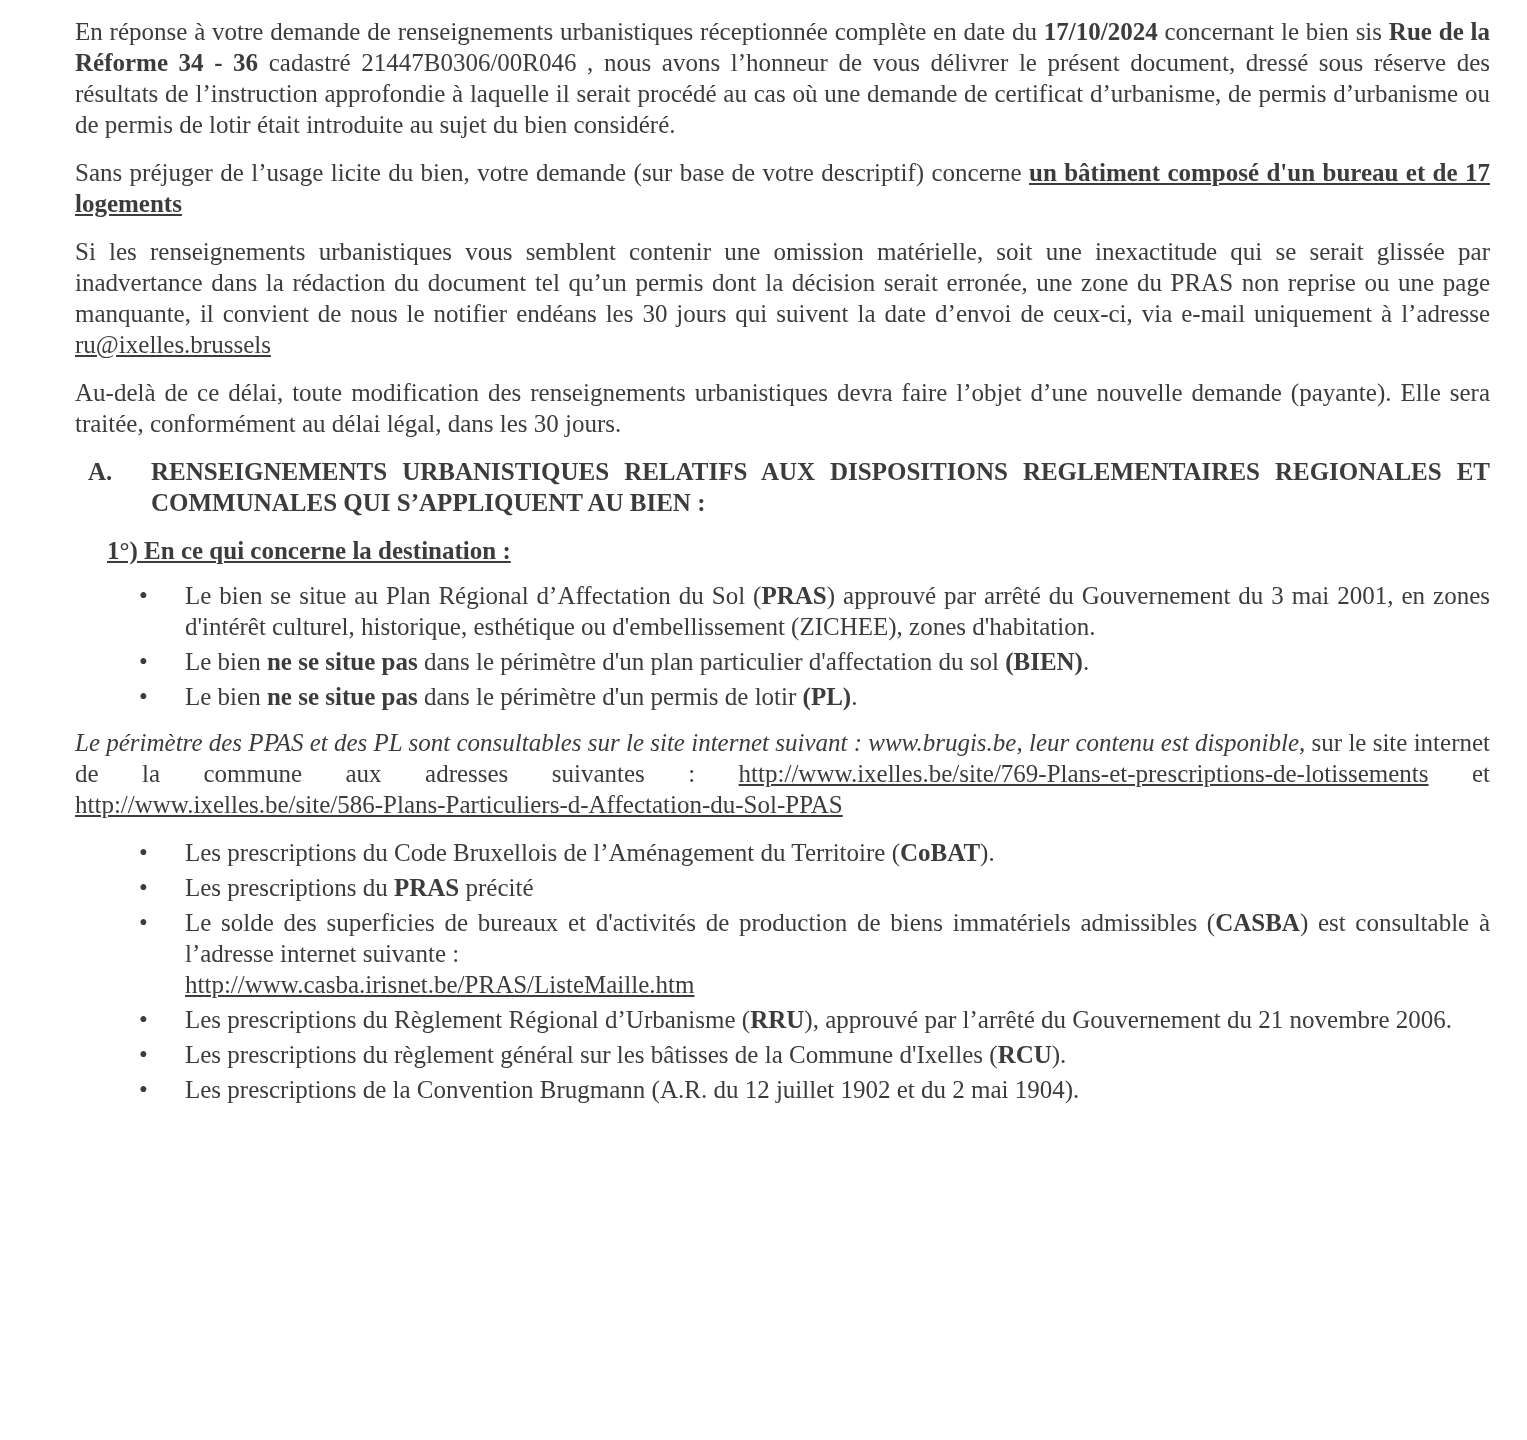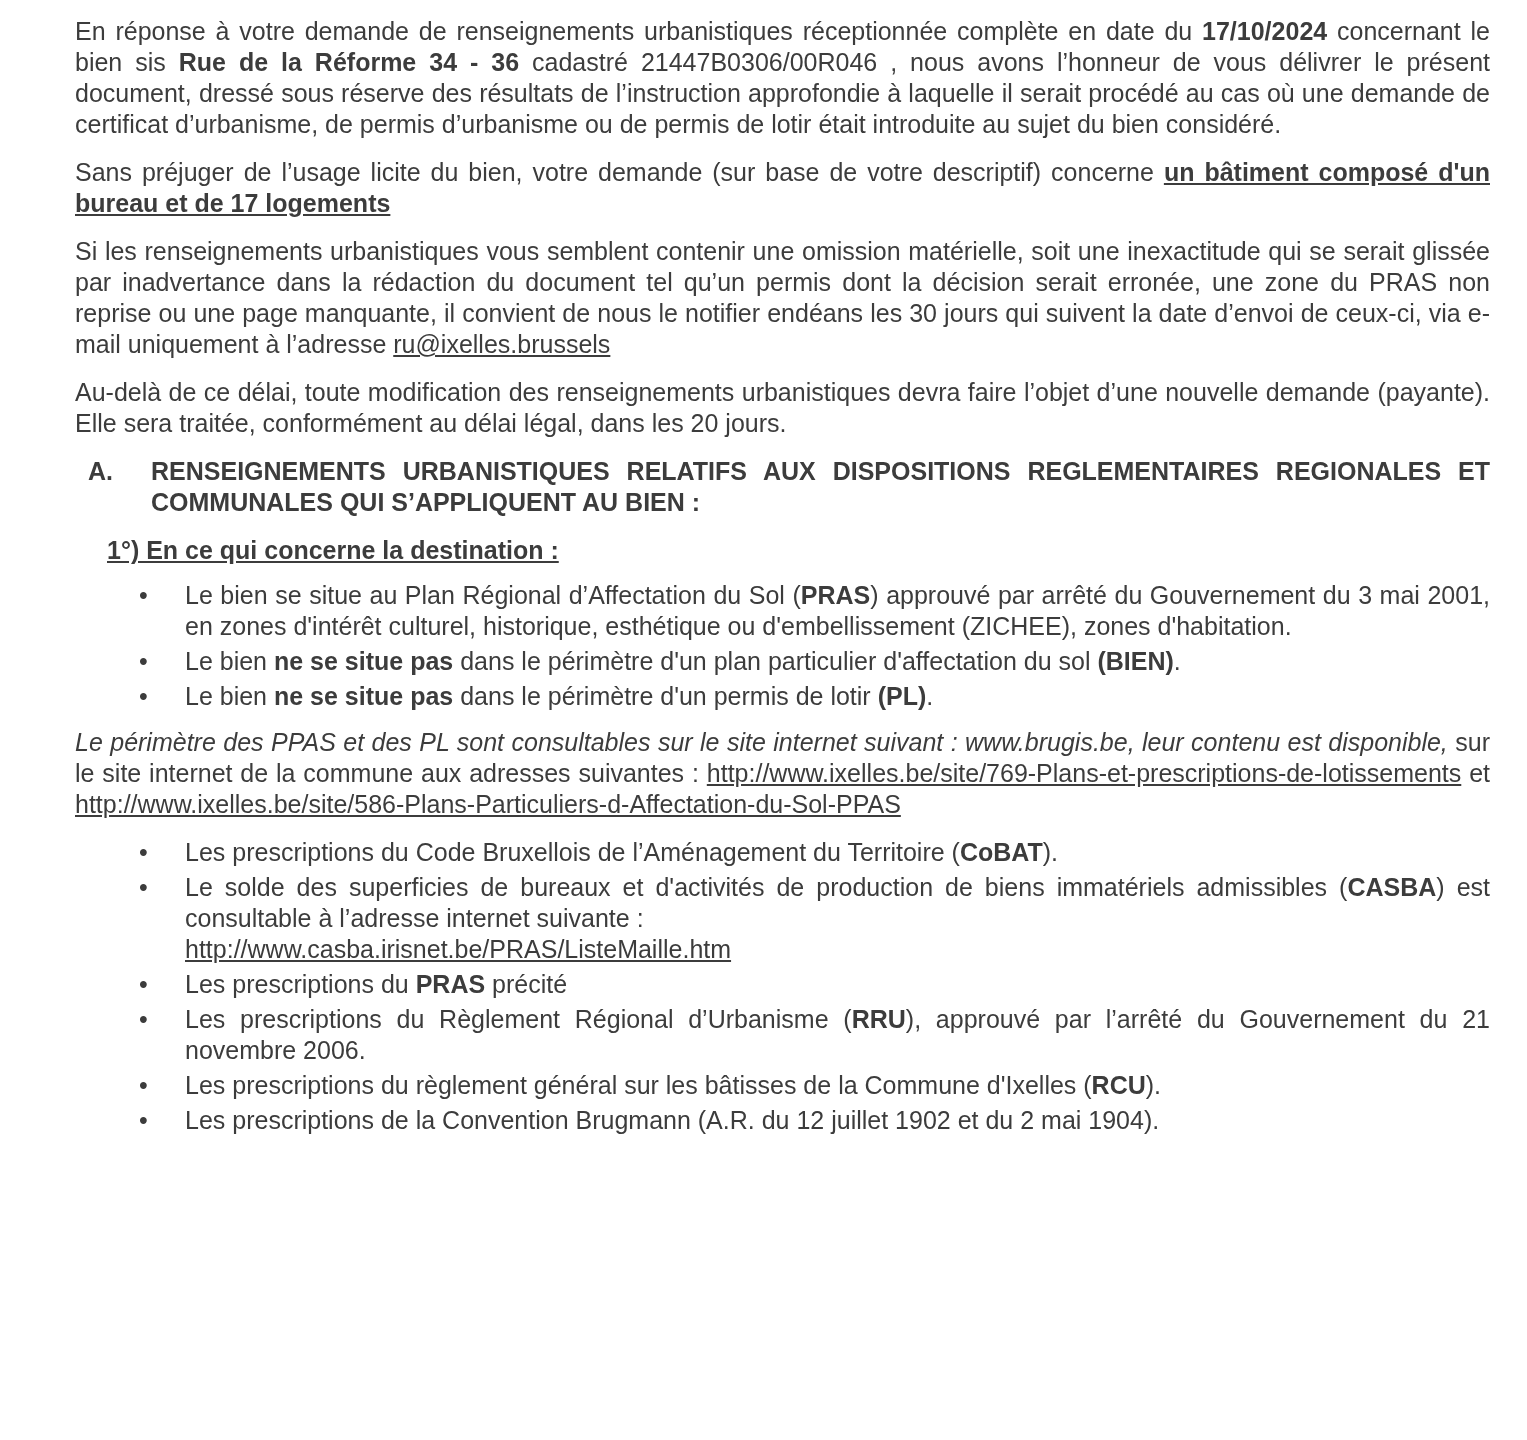--- a/index.html
+++ b/index.html
@@ -7,20 +7,21 @@
     width:1527px;height:1440px;
     background:#ffffff;
     font-family:"Liberation Sans", sans-serif;
     color:#3c3c3c;
     overflow:hidden;
   }
   .page{
     box-sizing:border-box;
     width:1527px;height:1264px;
     padding:16px 37px 0 75px;
+    font-family:Liberation Serif, serif;
   }
   .blk{
     font-size:25px;
     line-height:31px;
     margin:0 0 17px 0;
     text-align:justify;
   }
   .b{font-weight:700;}
   .i{font-style:italic;}
   .u{text-decoration:underline;}
@@ -58,21 +59,21 @@
 <body>
 
 <div class="page">
 
   <p class="blk"><span>En réponse à votre demande de renseignements urbanistiques réceptionnée complète en date du </span><span class="b">17/10/2024</span><span> concernant le bien sis </span><span class="b">Rue de la Réforme 34 - 36</span><span> cadastré 21447B0306/00R046 , nous avons l’honneur de vous délivrer le présent document, dressé sous réserve des résultats de l’instruction approfondie à laquelle il serait procédé au cas où une demande de certificat d’urbanisme, de permis d’urbanisme ou de permis de lotir était introduite au sujet du bien considéré.</span></p>
 
   <p class="blk"><span>Sans préjuger de l’usage licite du bien, votre demande (sur base de votre descriptif) concerne </span><span class="b u">un bâtiment composé d'un bureau et de 17 logements</span></p>
 
   <p class="blk"><span>Si les renseignements urbanistiques vous semblent contenir une omission matérielle, soit une inexactitude qui se serait glissée par inadvertance dans la rédaction du document tel qu’un permis dont la décision serait erronée, une zone du PRAS non reprise ou une page manquante, il convient de nous le notifier endéans les 30 jours qui suivent la date d’envoi de ceux-ci, via e-mail uniquement à l’adresse </span><a class="u">ru@ixelles.brussels</a></p>
 
-  <p class="blk"><span>Au-delà de ce délai, toute modification des renseignements urbanistiques devra faire l’objet d’une nouvelle demande (payante). Elle sera traitée, conformément au délai légal, dans les 20 jours.</span></p>
+  <p class="blk"><span>Au-delà de ce délai, toute modification des renseignements urbanistiques devra faire l’objet d’une nouvelle demande (payante). Elle sera traitée, conformément au délai légal, dans les 30 jours.</span></p>
 
   <div class="blk heading-a">
     <span class="marker">A.</span>
     <span class="title">RENSEIGNEMENTS URBANISTIQUES RELATIFS AUX DISPOSITIONS REGLEMENTAIRES REGIONALES ET COMMUNALES QUI S’APPLIQUENT AU BIEN :</span>
   </div>
 
   <h3 class="blk subhead">
     <span class="u">1°) En ce qui concerne la destination :</span>
   </h3>
 
@@ -81,20 +82,20 @@
     <li><span>Le bien </span><span class="b">ne se situe pas</span><span> dans le périmètre d'un plan particulier d'affectation du sol </span><span class="b">(BIEN)</span><span>.</span></li>
     <li><span>Le bien </span><span class="b">ne se situe pas</span><span> dans le périmètre d'un permis de lotir </span><span class="b">(PL)</span><span>.</span></li>
   </ul>
 
 
   <p class="blk"><span class="i">Le périmètre des PPAS et des PL sont consultables sur le site internet suivant : www.brugis.be, leur contenu est disponible,</span><span> sur le site internet de la commune aux adresses suivantes : </span><a class="u">http://www.ixelles.be/site/769-Plans-et-prescriptions-de-lotissements</a><span> et </span><a class="u">http://www.ixelles.be/site/586-Plans-Particuliers-d-Affectation-du-Sol-PPAS</a></p>
 
 
   <ul class="bullets blk">
     <li><span>Les prescriptions du Code Bruxellois de l’Aménagement du Territoire (</span><span class="b">CoBAT</span><span>).</span></li>
+    <li><span>Les prescriptions du </span><span class="b">PRAS</span><span> précité</span></li>
     <li><span>Le solde des superficies de bureaux et d'activités de production de biens immatériels admissibles (</span><span class="b">CASBA</span><span>) est consultable à l’adresse internet suivante :</span><br><a class="u">http://www.casba.irisnet.be/PRAS/ListeMaille.htm</a></li>
-    <li><span>Les prescriptions du </span><span class="b">PRAS</span><span> précité</span></li>
     <li><span>Les prescriptions du Règlement Régional d’Urbanisme (</span><span class="b">RRU</span><span>), approuvé par l’arrêté du Gouvernement du 21 novembre 2006.</span></li>
     <li><span>Les prescriptions du règlement général sur les bâtisses de la Commune d'Ixelles (</span><span class="b">RCU</span><span>).</span></li>
     <li><span>Les prescriptions de la Convention Brugmann (A.R. du 12 juillet 1902 et du 2 mai 1904).</span></li>
   </ul>
 
 </div>
 
 </body></html>

